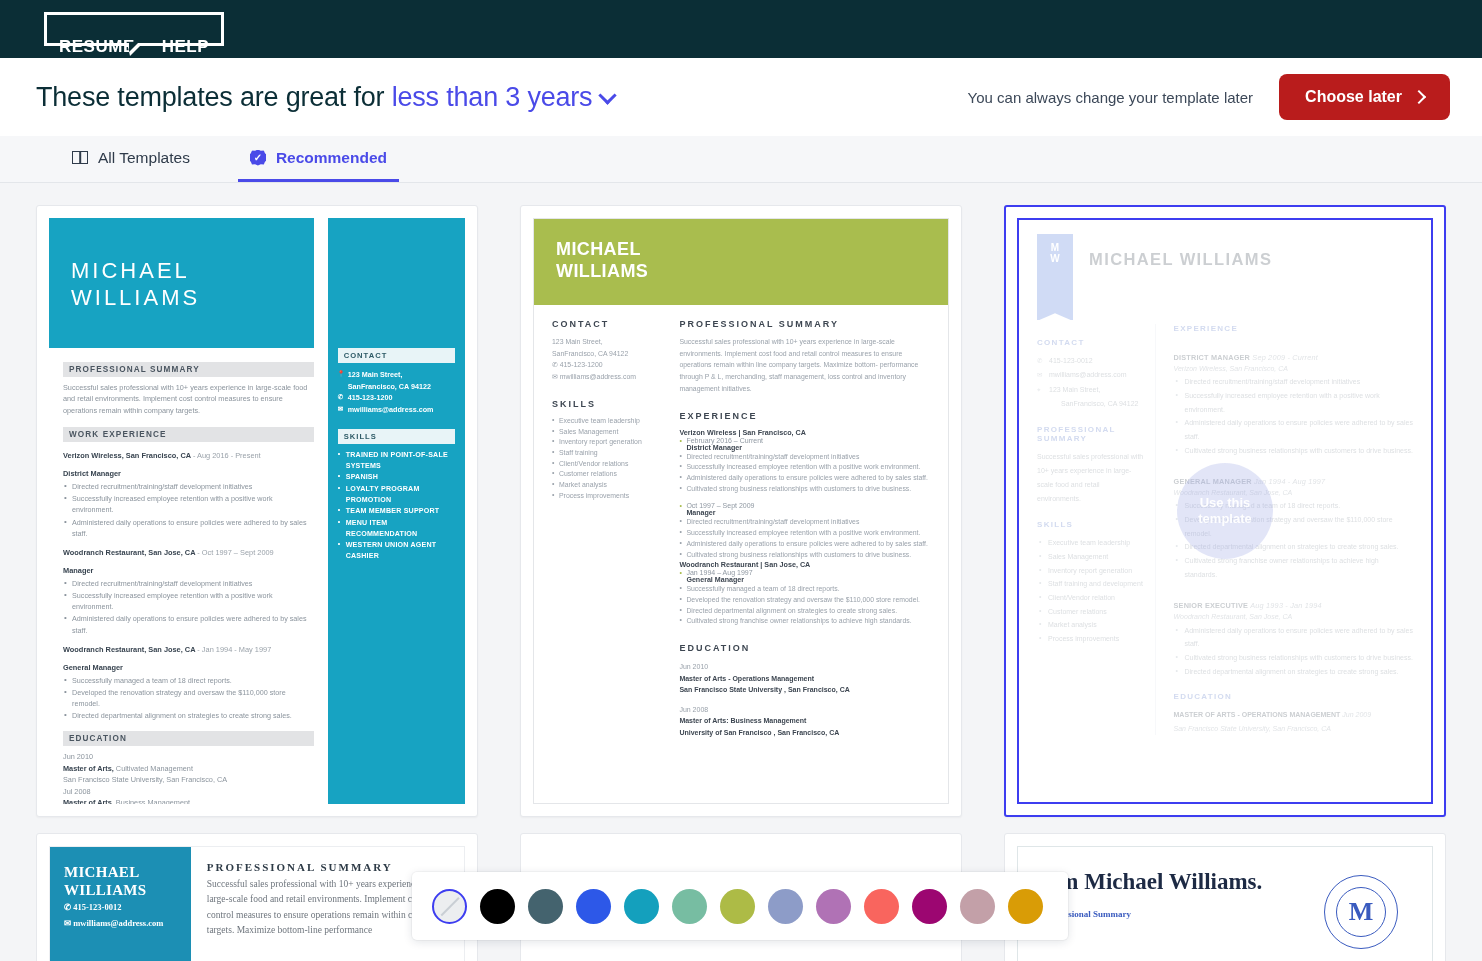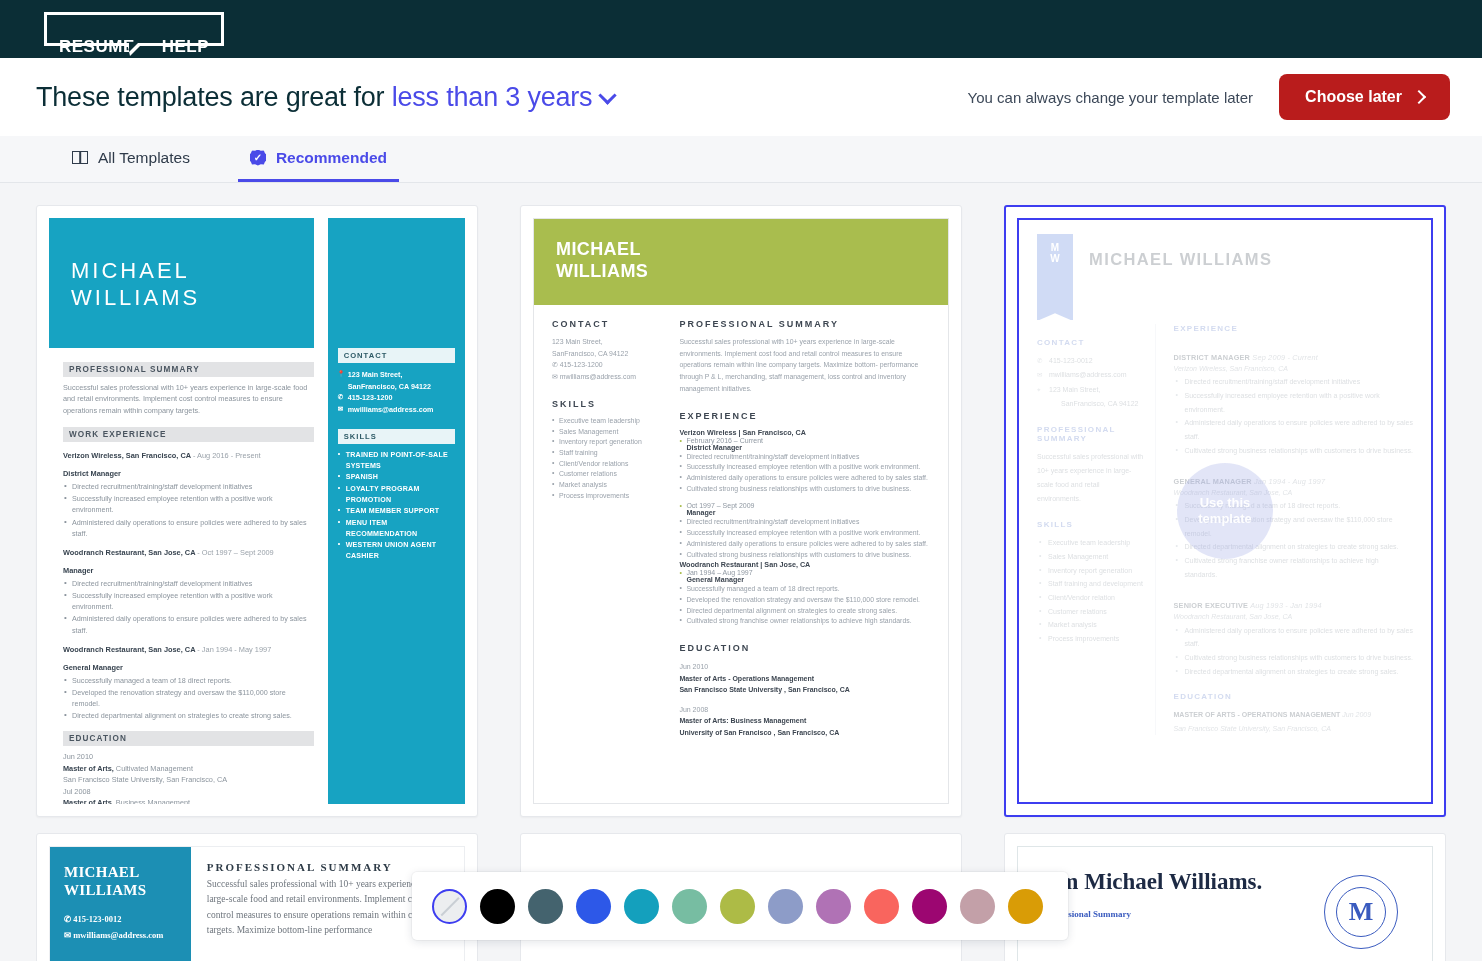--- a/index.html
+++ b/index.html
@@ -243,21 +243,21 @@
     background: #fff; border: 1px solid #e6e8ec; border-radius: 3px;
     width: 442px; height: 160px; padding: 12px; overflow: hidden; cursor: pointer;
   }
   
   .b1 { display: flex; height: 100%; border: 1px solid #eceef1; }
   .b1-side { width: 34%; background: #1c8fb4; color: #fff; padding: 16px 14px; }
   .b1-name {
     font-family: "Liberation Serif", serif; font-weight: bold;
     font-size: 15px; line-height: 1.2; letter-spacing: .3px;
   }
-  .b1-ci { font-family: "Liberation Serif", serif; font-size: 8.5px; font-weight: bold; margin-top: 12px; line-height: 1.9; }
+  .b1-ci { font-family: "Liberation Serif", serif; font-size: 8.5px; font-weight: bold; line-height: 1.9; }
   .b1-main { width: 66%; padding: 14px 16px; }
   .b1-h {
     font-family: "Liberation Serif", serif; font-size: 11px; font-weight: bold;
     letter-spacing: 2px; color: #2e3b47;
   }
   .b1-p { font-family: "Liberation Serif", serif; font-size: 9.5px; color: #6e757d; line-height: 1.62; margin-top: 4px; }
   
   .b3 { height: 100%; border: 1px solid #dfe6e8; padding: 22px 26px; position: relative; }
   .b3-title { font-family: "Liberation Serif", serif; font-size: 23px; font-weight: bold; color: #1d2a44; }
   .b3-sub { font-family: "Liberation Serif", serif; font-size: 9px; font-weight: bold; color: #3a5bbf; margin-top: 14px; }

